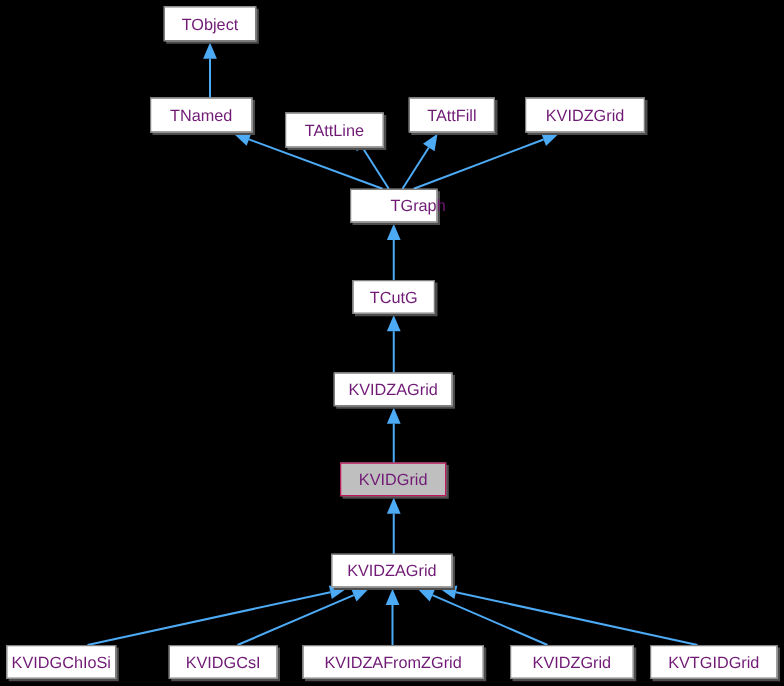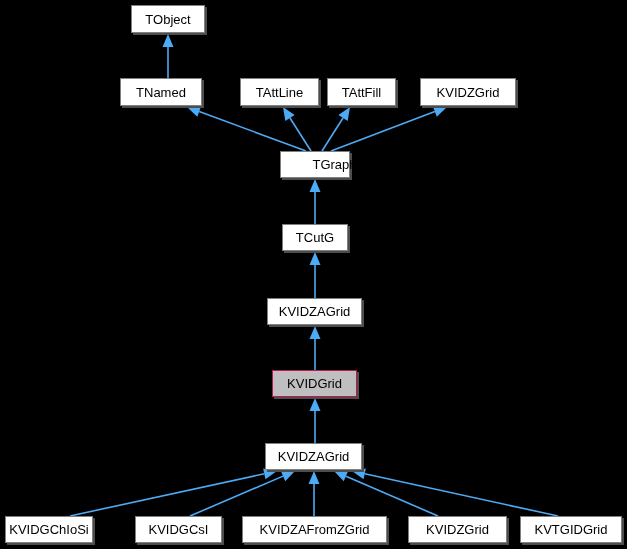--- a/index.html
+++ b/index.html
@@ -28,21 +28,21 @@
   }
   .node {
     position: absolute;
     box-sizing: border-box;
     background: #ffffff;
     border: 1px solid #7f7f7f;
     box-shadow: 2px 2px 0 0 #4d4d4d;
     display: flex;
     align-items: center;
     justify-content: center;
-    color: #000000;
+    color: #701a75;
     font-size: 13px;
     line-height: 1;
     white-space: nowrap;
     z-index: 2;
   }
   .node.highlight {
     background: #bfbfbf;
     border: 1px solid #be185d;
   }
   .node-label {
@@ -112,21 +112,21 @@
         <polygon points="352,471 365.8742810979775,468.4010917649319 363.52672712652,479.14767216760396" fill="#4daaf5"></polygon>
       </g>
     </svg>
   <div id="nodes-layer">
       <div class="node" style="left: 131px; top: 5px; width: 74px; height: 28px;">
         <span class="node-label">TObject</span>
       </div>
       <div class="node" style="left: 120px; top: 78px; width: 82px; height: 28px;">
         <span class="node-label">TNamed</span>
       </div>
-      <div class="node" style="left: 228px; top: 78px; width: 79px; height: 28px; margin-left: 12px;">
+      <div class="node" style="left: 228px; top: 90px; width: 79px; height: 28px;">
         <span class="node-label">TAttLine</span>
       </div>
       <div class="node" style="left: 327px; top: 78px; width: 69px; height: 28px;">
         <span class="node-label">TAttFill</span>
       </div>
       <div class="node" style="left: 420px; top: 78px; width: 96px; height: 28px;">
         <span class="node-label">KVIDZGrid</span>
       </div>
       <div class="node" style="left: 280px; top: 151px; width: 70px; height: 27px; padding-left: 39px;">
         <span class="node-label">TGraph</span>

